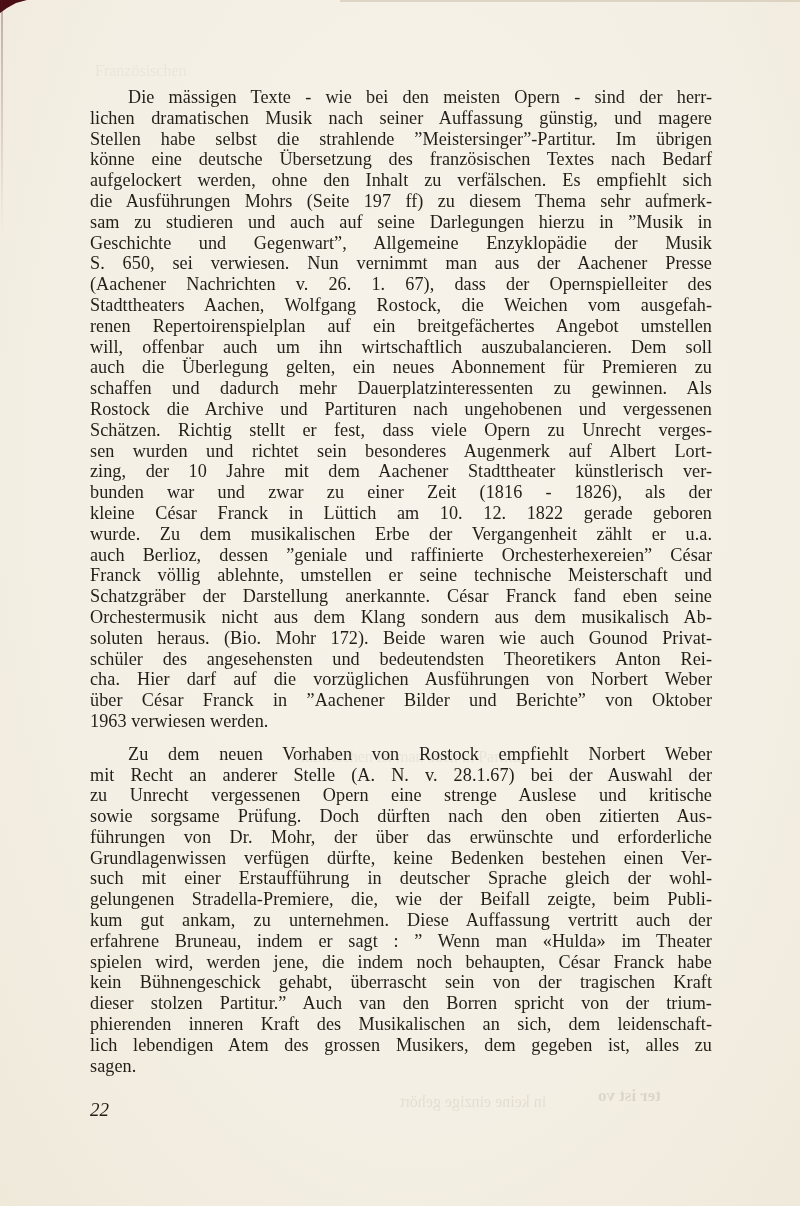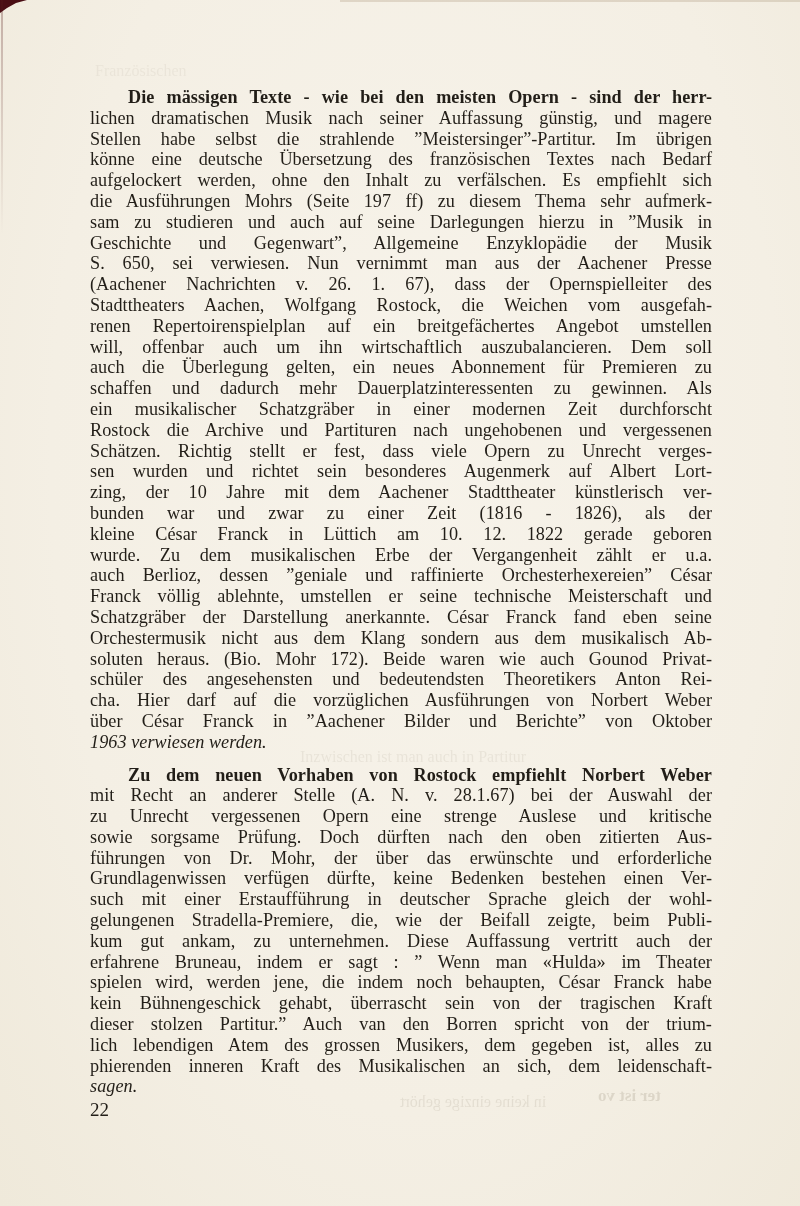--- a/index.html
+++ b/index.html
@@ -26,25 +26,25 @@
   .text-block {
     position:absolute; left:90px; top:87px; width:622px;
   }
   .para { margin:0; }
   .para + .para { margin-top:12px; }
   .line {
     font-size:18.2px; line-height:20.8px; height:20.8px;
     text-align:justify; text-align-last:justify; text-justify:inter-word;
     white-space:normal; letter-spacing:0.05px;
   }
-  .line.first { text-indent:38px;font-weight:bold; }
-  .line.last { text-align-last:left;font-style:italic; }
+  .line.first { text-indent:38px; }
+  .line.last { text-align-last:left; }
   .line b { font-weight:normal; }
   .page-number {
-    position:absolute; left:90px; top:1100px; font-size:19px; line-height:20px;
+    position:absolute; left:90px; top:1100px; font-size:19px; line-height:20px;font-style:italic;
   }
   .ghost {
     position:absolute; white-space:nowrap;
     color:#5a4c34; filter:blur(0.6px); pointer-events:none;
   }
   .ghost.mirrored { transform:scaleX(-1); }
   .ghost.bold { font-weight:bold; }
 </style>
 </head>
 <body>
@@ -64,21 +64,20 @@
         <div class="line"><span>die Ausführungen Mohrs (Seite 197 ff) zu diesem Thema sehr aufmerk-</span></div>
         <div class="line"><span>sam zu studieren und auch auf seine Darlegungen hierzu in ”Musik in</span></div>
         <div class="line"><span>Geschichte und Gegenwart”, Allgemeine </span><b>Enzyklopädie</b><span> der Musik</span></div>
         <div class="line"><span>S. 650, sei verwiesen. Nun vernimmt man aus der Aachener Presse</span></div>
         <div class="line"><span>(Aachener Nachrichten v. 26. 1. 67), dass der Opernspielleiter des</span></div>
         <div class="line"><span>Stadttheaters Aachen, Wolfgang </span><b>Rostock,</b><span> die Weichen vom ausgefah-</span></div>
         <div class="line"><span>renen Repertoirenspielplan auf ein breitgefächertes Angebot umstellen</span></div>
         <div class="line"><span>will, offenbar auch um ihn wirtschaftlich auszubalancieren. Dem soll</span></div>
         <div class="line"><span>auch die Überlegung gelten, ein neues Abonnement für Premieren zu</span></div>
         <div class="line"><span>schaffen und dadurch mehr Dauerplatzinteressenten zu gewinnen. Als</span></div>
-        <div class="line"><span>ein musikalischer </span><b>Schatzgräber</b><span> in einer modernen Zeit durchforscht</span></div>
         <div class="line"><span>Rostock die Archive und Partituren nach ungehobenen und vergessenen</span></div>
         <div class="line"><span>Schätzen. Richtig stellt er fest, dass viele Opern </span><b>zu Unrecht verges-</b></div>
         <div class="line"><b>sen</b><span> wurden und richtet sein besonderes Augenmerk auf Albert </span><b>Lort-</b></div>
         <div class="line"><b>zing,</b><span> der 10 Jahre mit dem Aachener Stadttheater künstlerisch ver-</span></div>
         <div class="line"><span>bunden war und zwar zu einer Zeit (1816 - 1826), als der</span></div>
         <div class="line"><span>kleine César Franck in Lüttich am 10. 12. 1822 gerade geboren</span></div>
         <div class="line"><span>wurde. Zu dem musikalischen Erbe der Vergangenheit zählt er u.a.</span></div>
         <div class="line"><span>auch </span><b>Berlioz,</b><span> dessen ”geniale und raffinierte Orchesterhexereien” César</span></div>
         <div class="line"><span>Franck völlig ablehnte, umstellen er seine technische Meisterschaft und</span></div>
         <div class="line"><span>Schatzgräber der Darstellung anerkannte. César Franck fand eben seine</span></div>
@@ -96,22 +95,22 @@
         <div class="line"><span>sowie sorgsame Prüfung. Doch dürften nach den oben zitierten Aus-</span></div>
         <div class="line"><span>führungen von Dr. Mohr, der über das erwünschte und erforderliche</span></div>
         <div class="line"><span>Grundlagenwissen verfügen dürfte, keine Bedenken bestehen einen Ver-</span></div>
         <div class="line"><span>such mit einer Erstaufführung in deutscher Sprache gleich der wohl-</span></div>
         <div class="line"><span>gelungenen Stradella-Premiere, die, wie der Beifall zeigte, beim Publi-</span></div>
         <div class="line"><span>kum gut ankam, zu unternehmen. Diese Auffassung vertritt auch der</span></div>
         <div class="line"><span>erfahrene </span><b>Bruneau,</b><span> indem er sagt : ” Wenn man «Hulda» im Theater</span></div>
         <div class="line"><span>spielen wird, werden jene, die indem noch behaupten, César Franck habe</span></div>
         <div class="line"><span>kein Bühnengeschick gehabt, überrascht sein von der </span><b>tragischen Kraft</b></div>
         <div class="line"><b>dieser stolzen Partitur</b><span>.” Auch </span><b>van den Borren</b><span> spricht von der trium-</span></div>
+        <div class="line"><span>phierenden inneren Kraft des Musikalischen an sich, dem leidenschaft-</span></div>
         <div class="line"><span>lich lebendigen Atem des grossen Musikers, dem gegeben ist, alles zu</span></div>
-        <div class="line"><span>phierenden inneren Kraft des Musikalischen an sich, dem leidenschaft-</span></div>
         <div class="line last"><span>sagen.</span></div>
       </div>
     </div>
 
   <div class="page-number">22</div>
 <span class="ghost" style="left: 95px; top: 62px; opacity: 0.06; font-size: 16px;">Französischen</span>
     <span class="ghost" style="left: 300px; top: 748px; opacity: 0.08; font-size: 16px;">Inzwischen ist man auch in Partitur</span>
     <span class="ghost mirrored bold" style="left: 598px; top: 1086px; opacity: 0.14; font-size: 17px;">ter ist vo</span>
     <span class="ghost mirrored" style="left: 400px; top: 1093px; opacity: 0.1; font-size: 16px;">in keine einzige gehört</span>
   </div>

